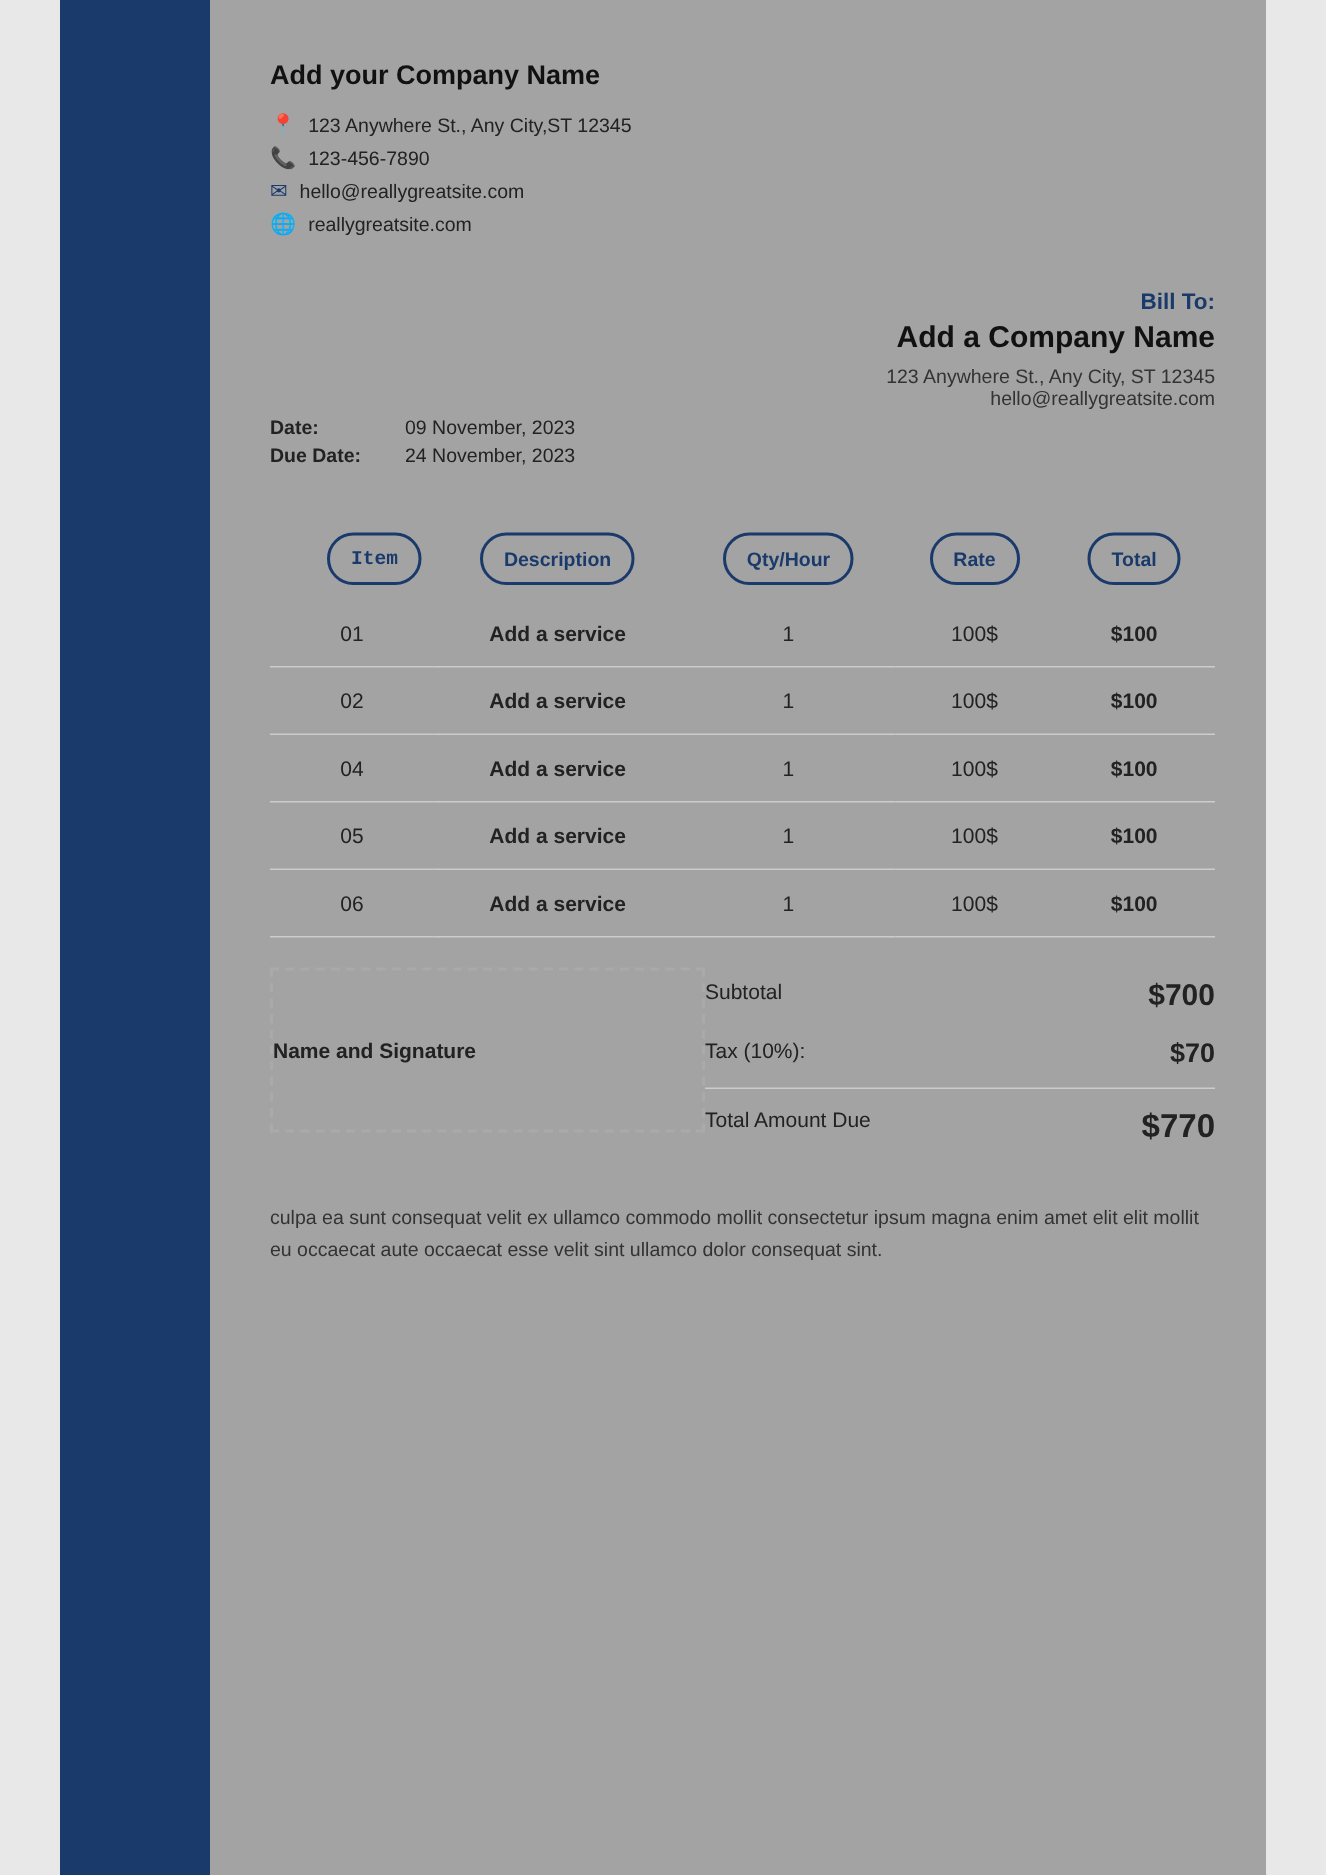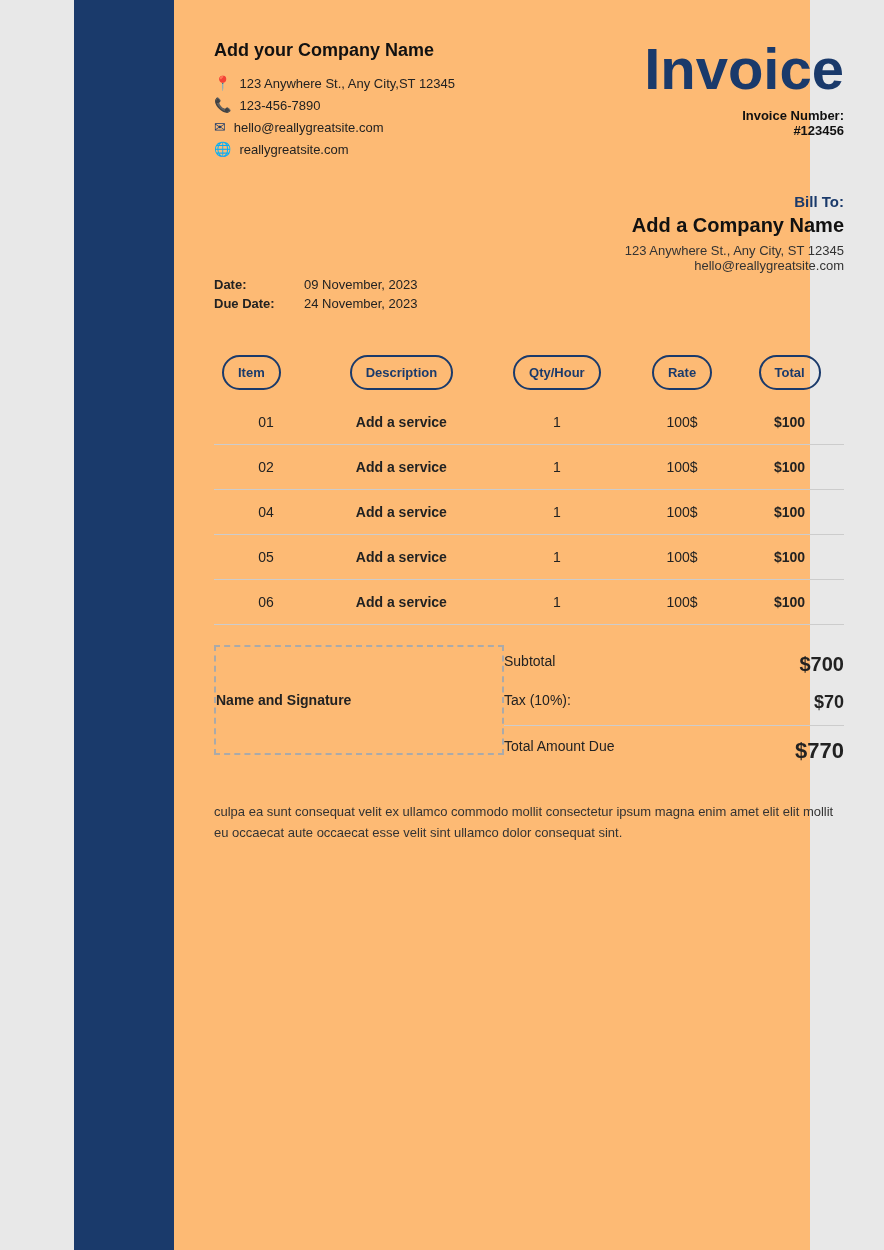--- a/index.html
+++ b/index.html
@@ -6,23 +6,23 @@
     body {
       font-family: Arial, sans-serif;
       background: #e8e8e8;
       display: flex;
       justify-content: center;
       align-items: flex-start;
       min-height: 1250px;
     }
     .page-wrapper {
       display: flex;
-      width: 736px;
+      width: 804px;
       min-height: 1250px;
-      background: #fdba74;
+      background: #a3a3a3;
     }
     .sidebar {
       width: 100px;
       background: #1a3a6b;
       min-height: 1250px;
       flex-shrink: 0;
     }
     .content {
       flex: 1;
       padding: 40px 50px 40px 40px;
@@ -132,21 +132,21 @@
     .col-header {
       border: 2px solid #1a3a6b;
       border-radius: 20px;
       padding: 8px 14px;
       display: inline-block;
       font-weight: bold;
       color: #1a3a6b;
       font-size: 13px;
       white-space: nowrap;
     }
-    .table-header-row th:first-child { text-align: left; }
+    .table-header-row th:first-child { text-align: right; font-family: Liberation Mono, monospace; }
     .table-header-row th:nth-child(2) { text-align: center; }
     .table-header-row th:nth-child(3) { text-align: center; }
     .table-header-row th:nth-child(4) { text-align: center; }
     .table-header-row th:nth-child(5) { }
     .invoice-table tbody tr td {
       padding: 14px 8px;
       font-size: 14px;
       color: #222;
       text-align: center;
       border-bottom: 1px solid #ccc;
@@ -234,27 +234,20 @@
           <span class="icon">📞</span>
           <span>123-456-7890</span>
         </div>
         <div class="contact-row">
           <span class="icon">✉</span>
           <span>hello@reallygreatsite.com</span>
         </div>
         <div class="contact-row">
           <span class="icon">🌐</span>
           <span>reallygreatsite.com</span>
-        </div>
-      </div>
-      <div class="invoice-title-block">
-        <div class="invoice-title">Invoice</div>
-        <div class="invoice-number-block">
-          <span class="label">Invoice Number:</span><br>
-          <span class="value">#123456</span>
         </div>
       </div>
     </div>
 
     <div class="bill-section">
       <div class="bill-to">
         <div class="bill-label">Bill To:</div>
         <div class="company-name">Add a Company Name</div>
         <div class="address">123 Anywhere St., Any City, ST 12345</div>
         <div class="email">hello@reallygreatsite.com</div>

